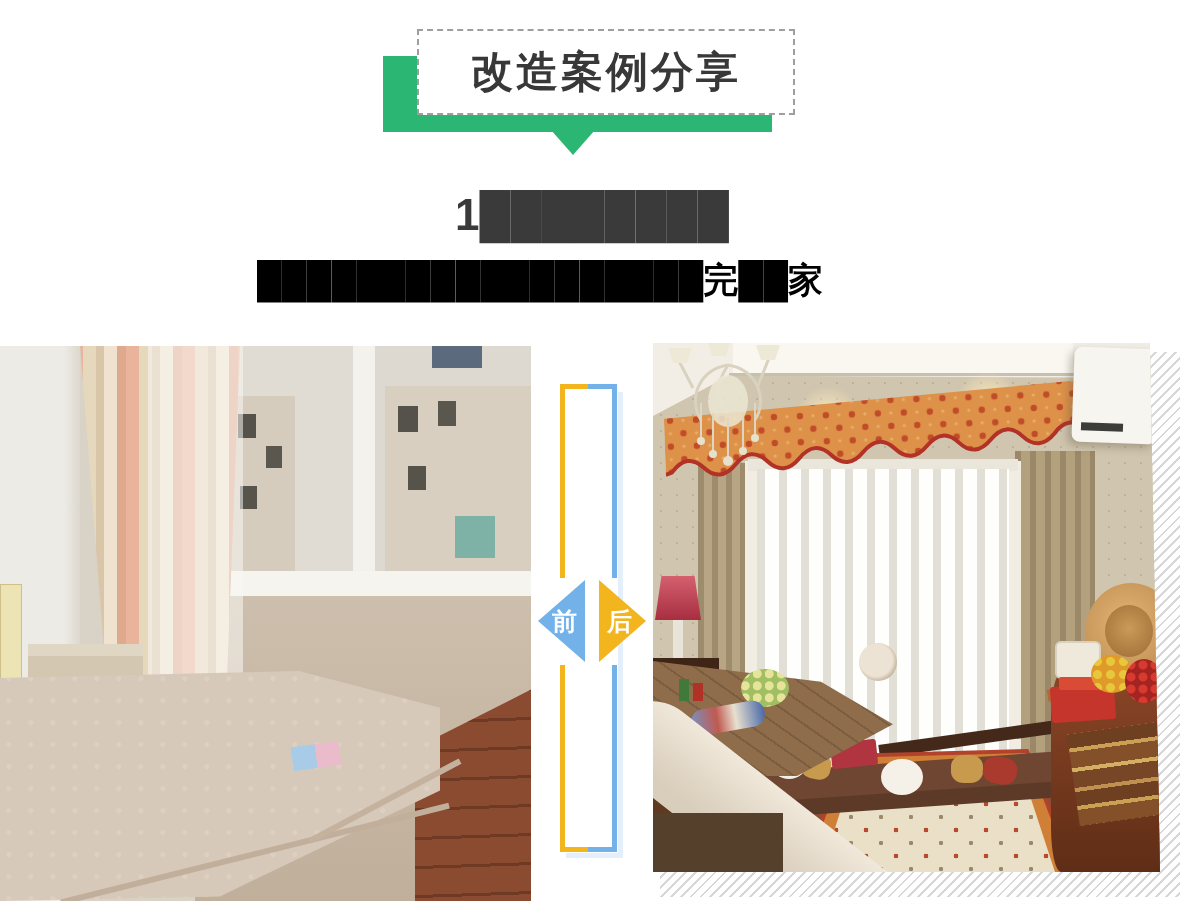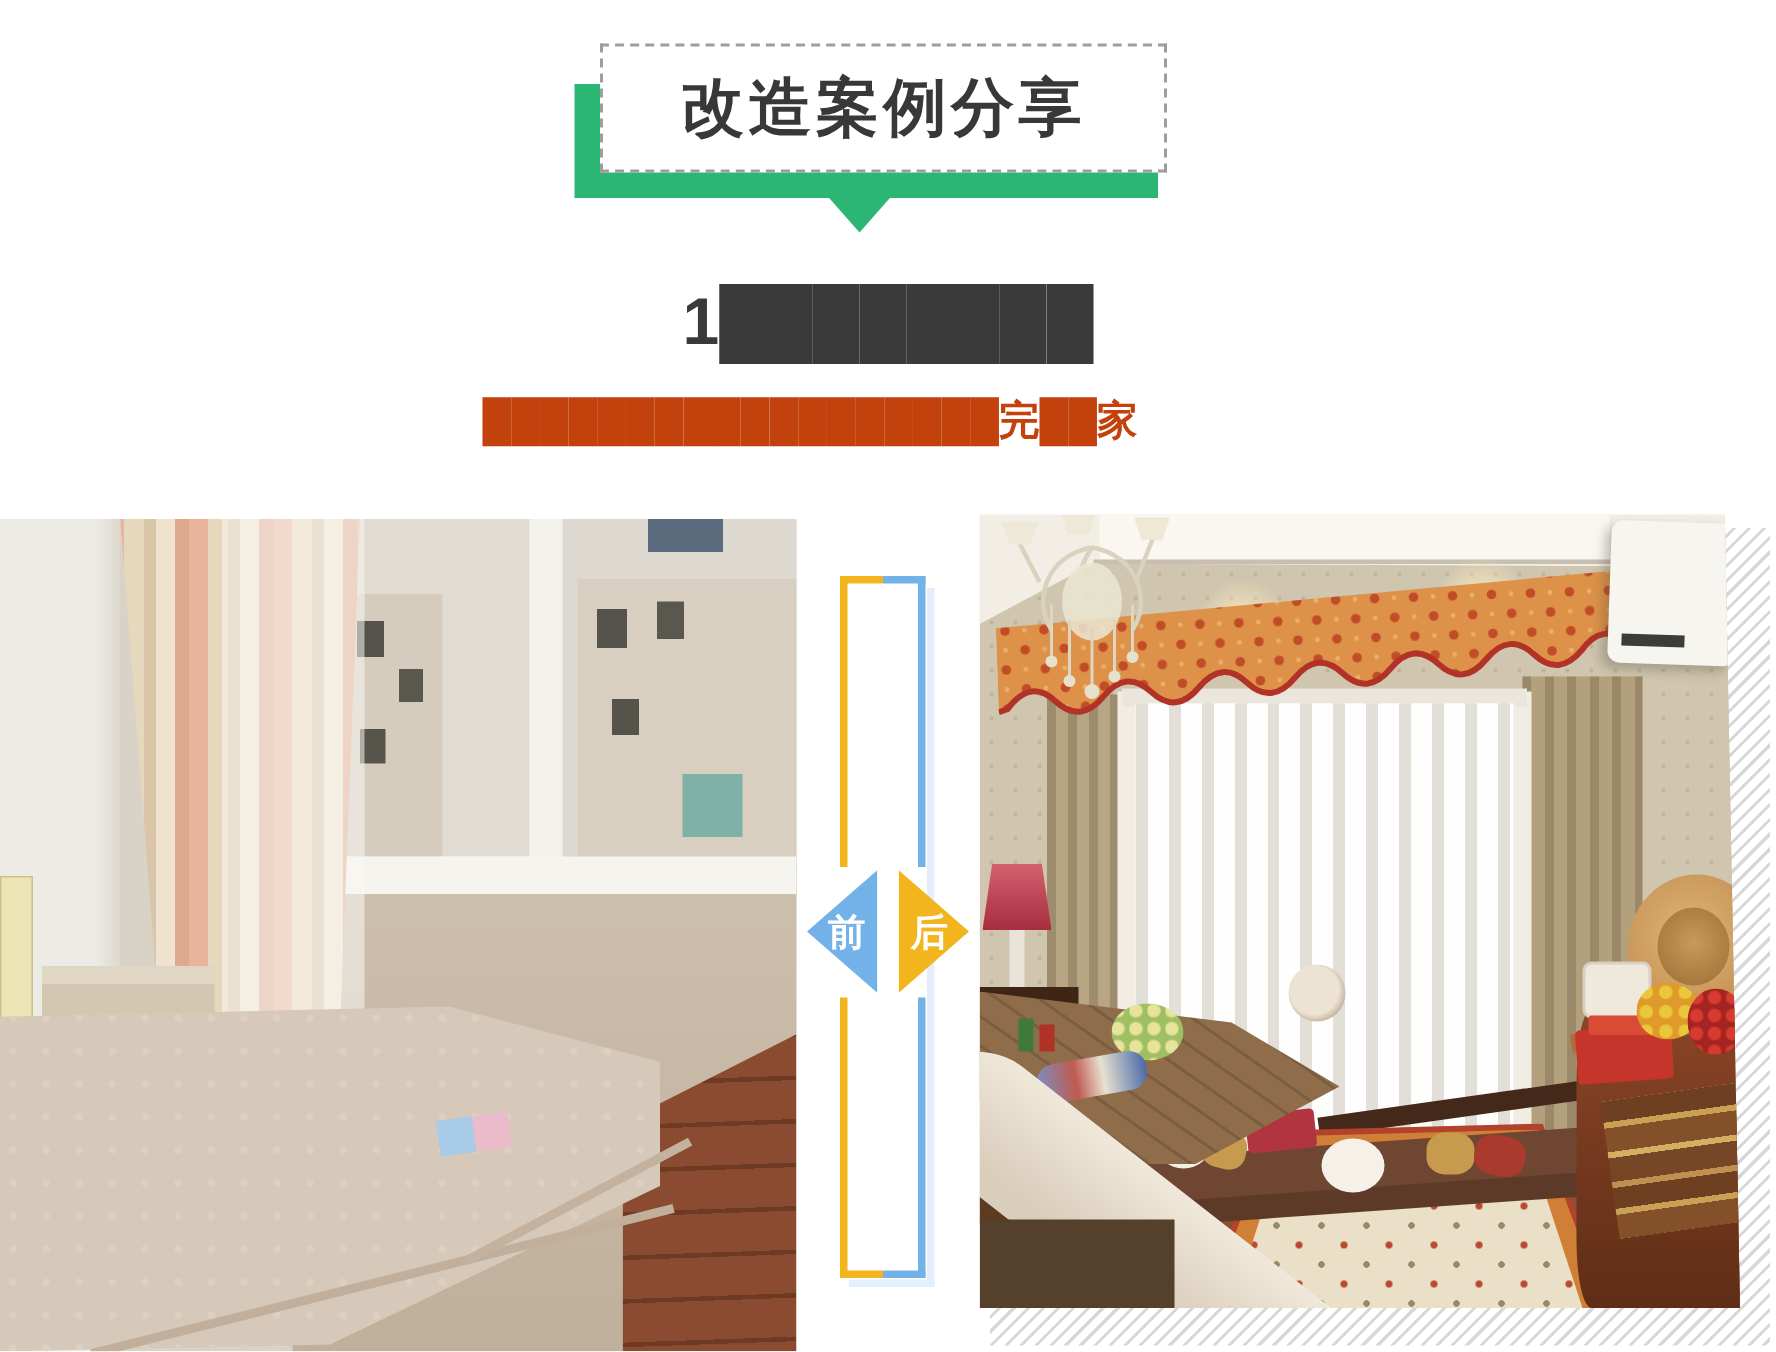--- a/index.html
+++ b/index.html
@@ -3,29 +3,29 @@
 <meta charset="utf-8">
 <style>
   html,body{margin:0;padding:0;background:#ffffff;}
   body{font-family:"Liberation Sans", sans-serif;}
   .page{position:relative;width:1184px;height:901px;margin:0 auto;background:#fff;overflow:hidden;}
 
   
   .banner-green{position:absolute;left:383px;top:56px;width:389px;height:76px;background:#2bb673;}
   .banner-tri{position:absolute;left:551px;top:130px;width:0;height:0;
     border-left:22px solid transparent;border-right:22px solid transparent;border-top:25px solid #2bb673;}
-  .banner-box{position:absolute;left:400px;top:29px;width:378px;height:86px;background:#fff;
+  .banner-box{position:absolute;left:417px;top:29px;width:378px;height:86px;background:#fff;
     border:2px dashed #9e9e9e;box-sizing:border-box;display:flex;align-items:center;justify-content:center;text-align:right;}
   .banner-box h1{margin:0;font-size:42px;font-weight:bold;color:#383838;letter-spacing:3px;}
 
   
   .case-title{position:absolute;left:0;top:190px;width:1184px;margin:0;text-align:center;
     font-size:44px;line-height:50px;font-weight:bold;color:#3a3a3a;letter-spacing:0;}
   .case-subtitle{position:absolute;left:0;top:261px;width:1080px;margin:0;text-align:center;
-    font-size:27px;line-height:38px;font-weight:bold;color:#c2410c;}
+    font-size:35px;line-height:38px;font-weight:bold;color:#000000;}
 
   
   .photo{position:absolute;overflow:hidden;}
   .photo-before{left:0;top:346px;width:531px;height:555px;background:#d9d2c6;}
   .hatch-panel{position:absolute;left:660px;top:352px;width:520px;height:545px;
     background:repeating-linear-gradient(135deg,#d7d7d7 0,#d7d7d7 2px,#ffffff 2px,#ffffff 7px);}
   .photo-after{left:653px;top:343px;width:507px;height:529px;background:#d0c5ae;
     clip-path:polygon(0 0,98% 0,100% 100%,0 100%);}
   .ph{position:absolute;}
 

